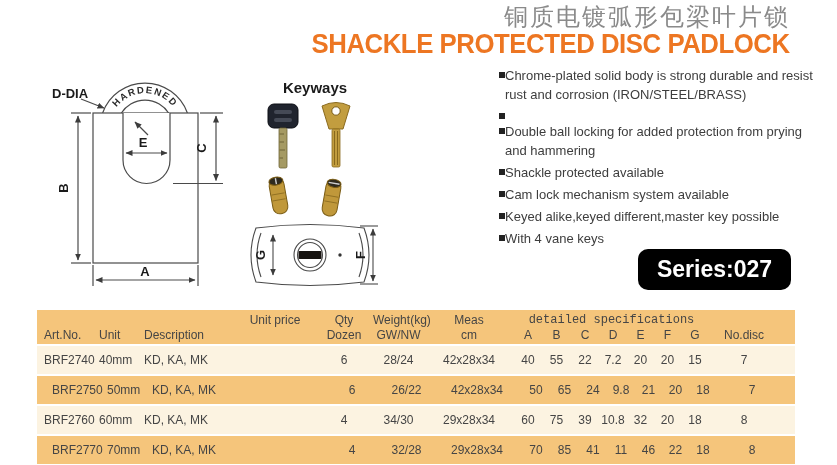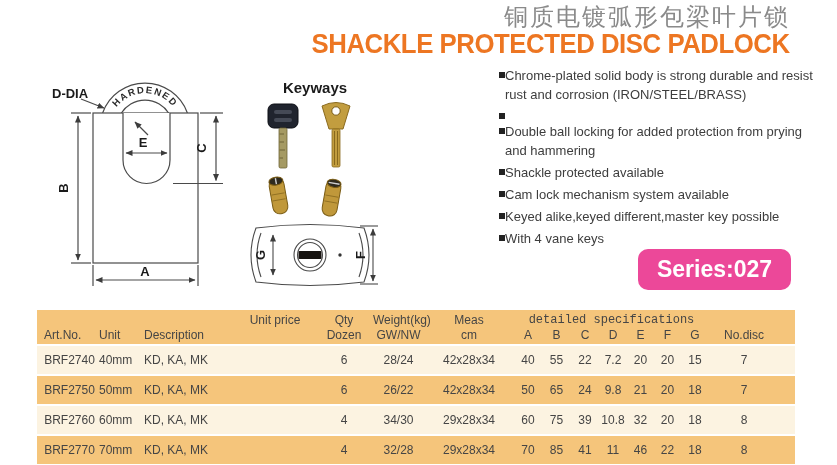--- a/index.html
+++ b/index.html
@@ -12,21 +12,21 @@
   .title-en { font-size:28px; font-weight:bold; color:#ED7622; letter-spacing:-0.5px;
               line-height:30px; transform:scaleX(0.92); transform-origin:100% 50%; white-space:nowrap; }
 
   
   .features { position:absolute; left:499px; top:66px; width:324px; list-style:none; }
   .features li { display:flex; margin-bottom:3px; font-size:13px; line-height:19px; color:#3d3d3d; }
   .features .sq { width:6px; height:6px; background:#222; margin-top:6px; flex-shrink:0; }
 
   
   .series-badge { position:absolute; left:638px; top:249px; width:153px; height:41px;
-    background:#ec4899; border-radius:10px; color:#fff; font-weight:bold; font-size:23px;
+    background:#000000; border-radius:10px; color:#fff; font-weight:bold; font-size:23px;
     display:flex; align-items:center; justify-content:center; }
 
   
   .keyways-label { position:absolute; left:255px; top:79px; width:120px; text-align:center;
     font-size:15px; font-weight:bold; color:#1a1a1a; }
   .keys-svg { position:absolute; left:256px; top:98px; }
 
   
   .front-svg  { position:absolute; left:35px;  top:62px; }
   .bottom-svg { position:absolute; left:240px; top:219px; }
@@ -46,26 +46,26 @@
   .h-qty1 { grid-column:5; grid-row:1; }  .h-qty2 { grid-column:5; grid-row:2; }
   .h-w1   { grid-column:6; grid-row:1; }  .h-w2   { grid-column:6; grid-row:2; }
   .h-m1   { grid-column:7; grid-row:1; }  .h-m2   { grid-column:7; grid-row:2; }
   .h-specs{ grid-column:8 / span 7; grid-row:1;font-family:Liberation Mono, monospace; }
   .h-sA{grid-column:8;grid-row:2;} .h-sB{grid-column:9;grid-row:2;} .h-sC{grid-column:10;grid-row:2;}
   .h-sD{grid-column:11;grid-row:2;} .h-sE{grid-column:12;grid-row:2;} .h-sF{grid-column:13;grid-row:2;}
   .h-sG{grid-column:14;grid-row:2;}
   .h-disc { grid-column:15; grid-row:2; padding-right:16px; }
   .trow { height:28px; margin-top:2px; align-items:center; }
   .trow div { text-align:center; line-height:28px; white-space:nowrap; }
-  .trow .c-art  { text-align:center; padding-left:7px; }
+  .trow .c-art  { text-align:left; padding-left:7px; }
   .trow .c-size { text-align:left; padding-left:4px; }
   .trow .c-desc { text-align:left; padding-left:4px; }
   .trow .c-disc { padding-right:16px; }
   .row-light { background:#FCF3E1; }
-  .row-band  { background:#F5C57B; }
+  .row-band  { background:#F5C57B;padding-left:8px; }
 </style>
 </head>
 <body>
 
 <div class="page">
 
   <div class="titles">
     <div class="title-cn">铜质电镀弧形包梁叶片锁</div>
     <div class="title-en">SHACKLE PROTECTED DISC PADLOCK</div>
   </div>

